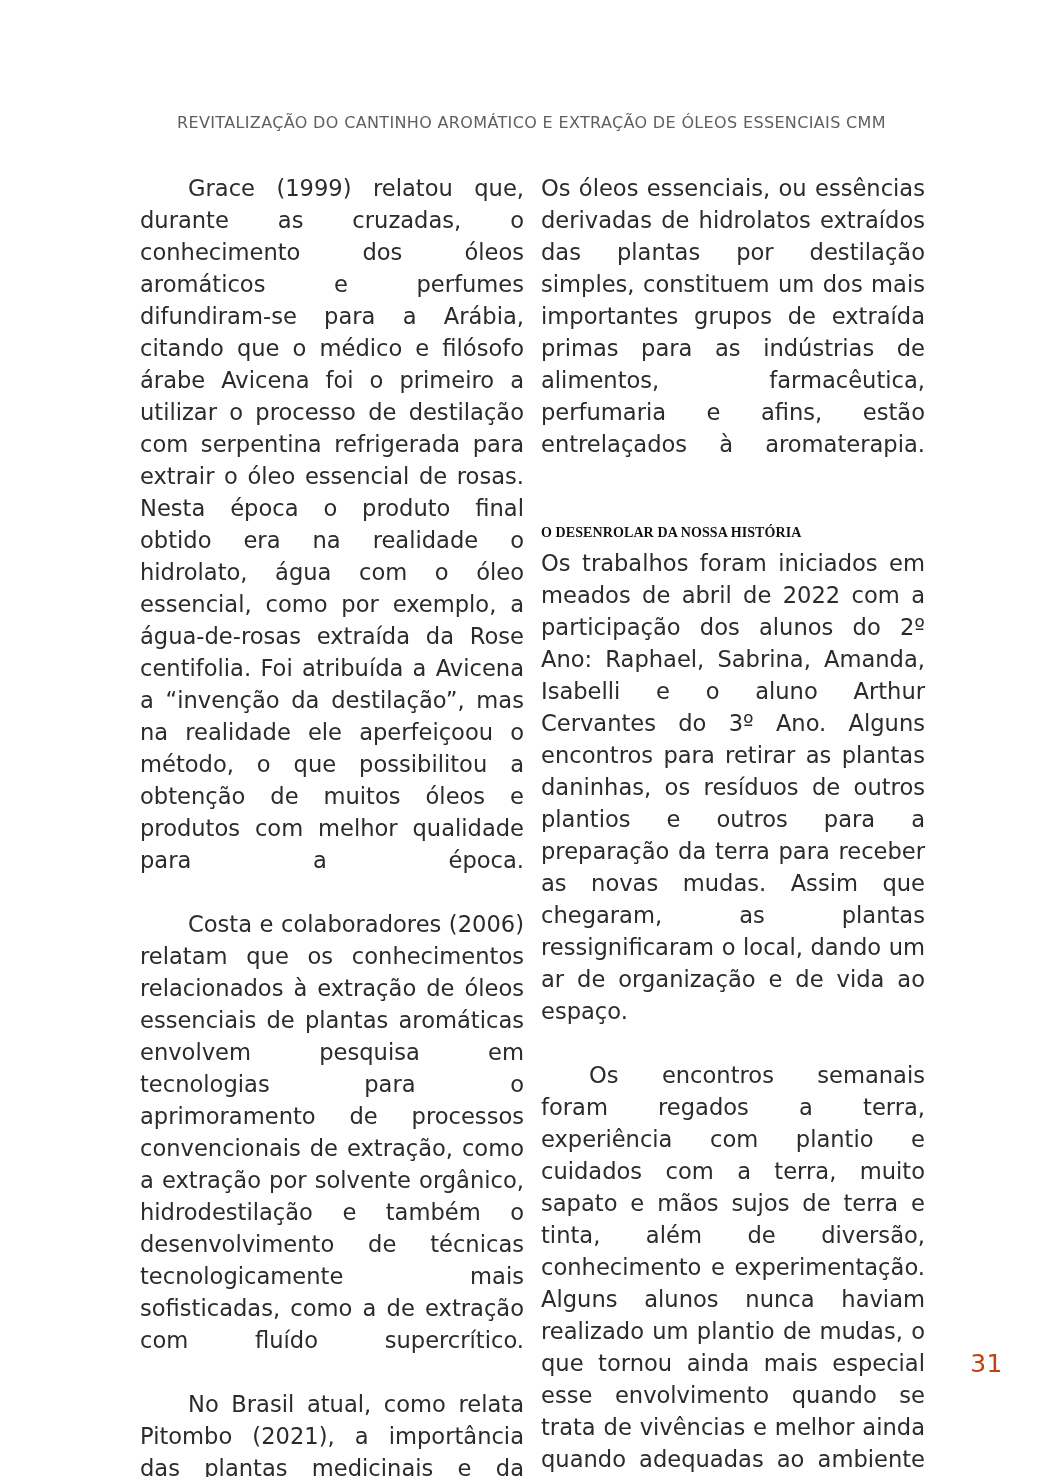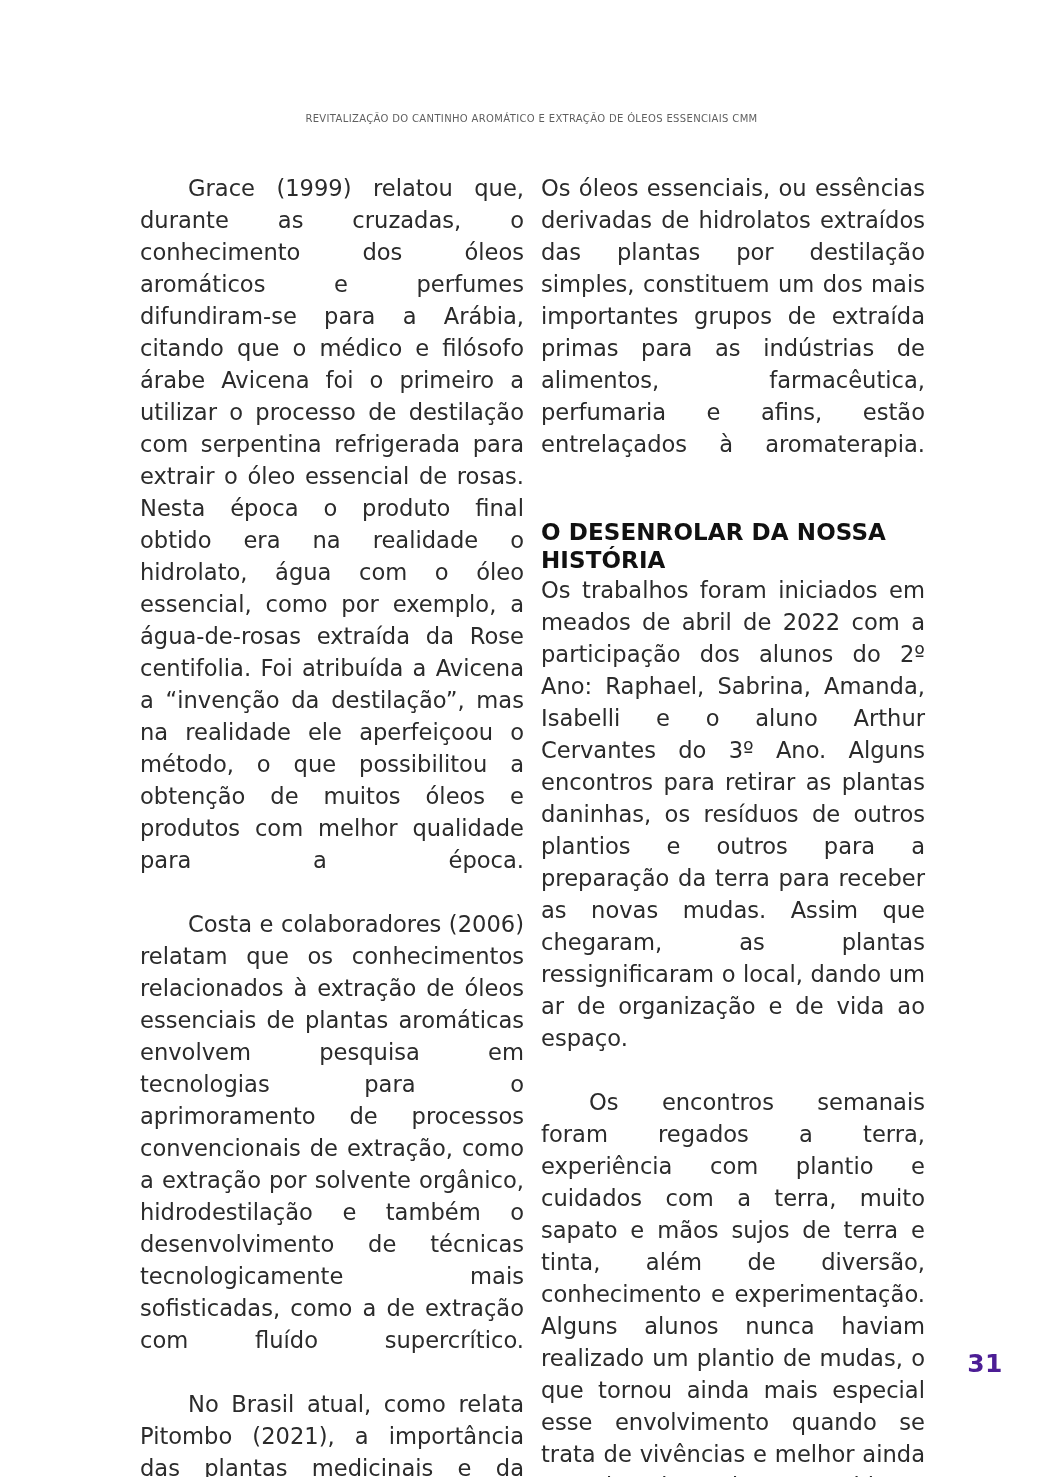--- a/index.html
+++ b/index.html
@@ -24,21 +24,21 @@
     background: #ffffff;
   }
 
   
   .running-head {
     position: absolute;
     left: 0;
     right: 0;
     top: 113px;
     text-align: center;
-    font-size: 10px;
+    font-size: 16px;
     letter-spacing: 0.35px;
     color: #5f5f5f;
     font-family: "DejaVu Sans", sans-serif;
     white-space: nowrap;
   }
 
   
   .columns {
     position: absolute;
     left: 140px;
@@ -69,38 +69,39 @@
 
   
   p.body::after {
     content: "";
     display: inline-block;
     width: 100%;
   }
 
   h2.section-heading {
     margin: 0;
-    font-size: 23px;
+    font-size: 14px;
     line-height: 27.5px;
     font-weight: 700;
     color: #111111;
     text-align: left;
     letter-spacing: 0.1px;
+    font-family: Liberation Serif, serif;
   }
 
   .gap-before-heading { height: 27px; }
 
   
   .folio {
     position: absolute;
     right: 60px;
     top: 1349px;
     font-size: 25px;
-    font-weight: 700;
-    color: #4c1d95;
+    font-weight: 400;
+    color: #c2410c;
     letter-spacing: 0.5px;
   }
 </style>
 </head>
 <body>
 
 <div class="page">
 
   <div class="running-head">REVITALIZAÇÃO DO CANTINHO AROMÁTICO E EXTRAÇÃO DE ÓLEOS ESSENCIAIS CMM</div>
 

